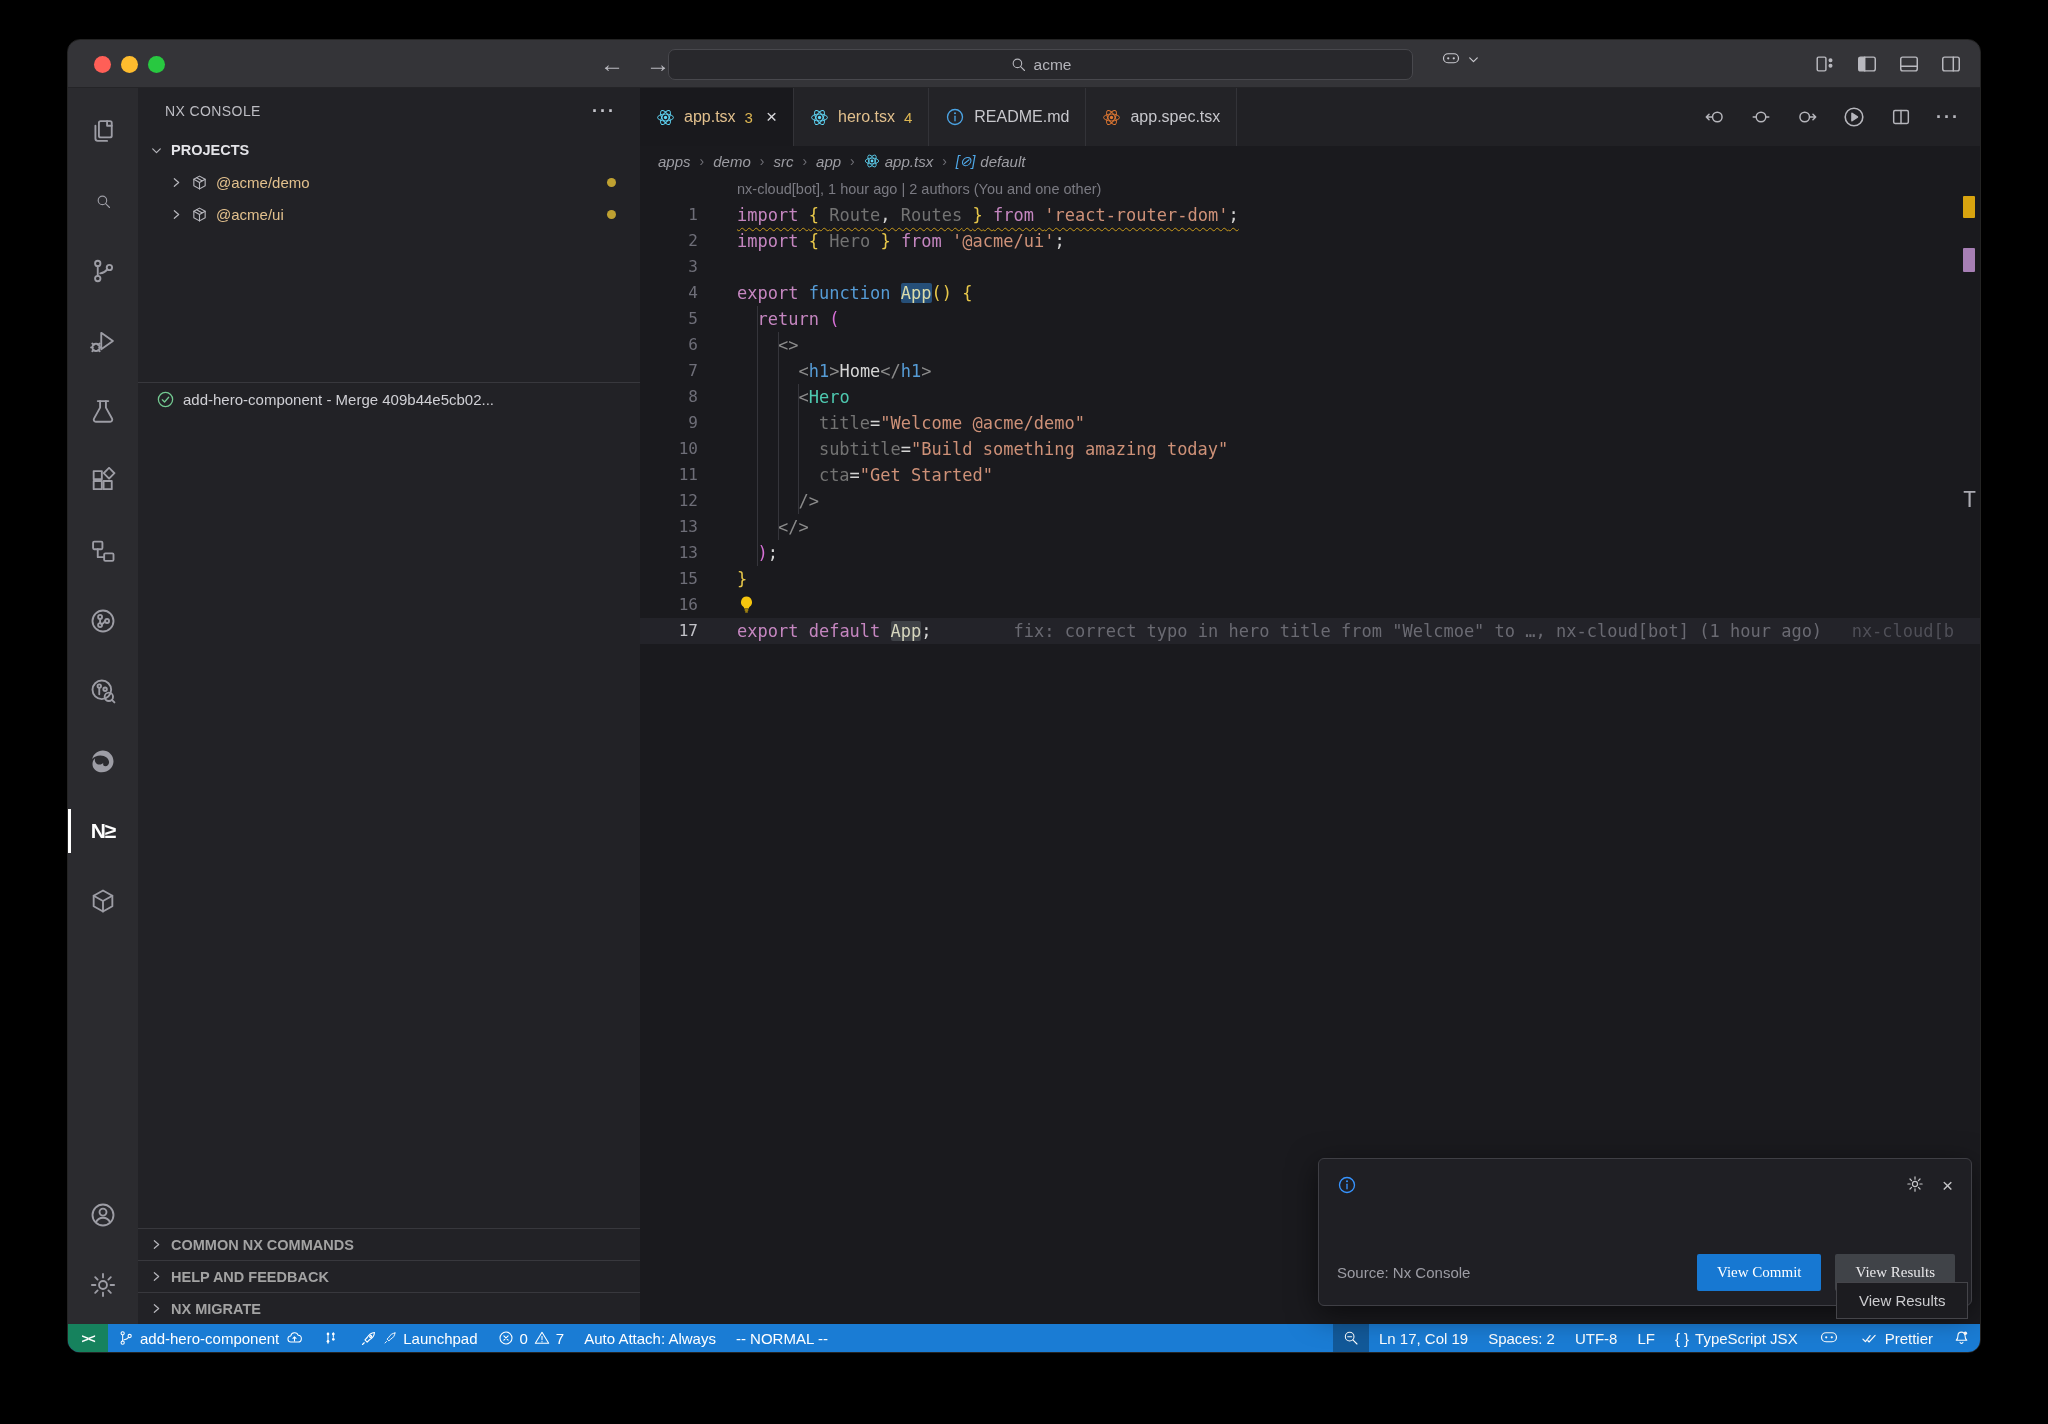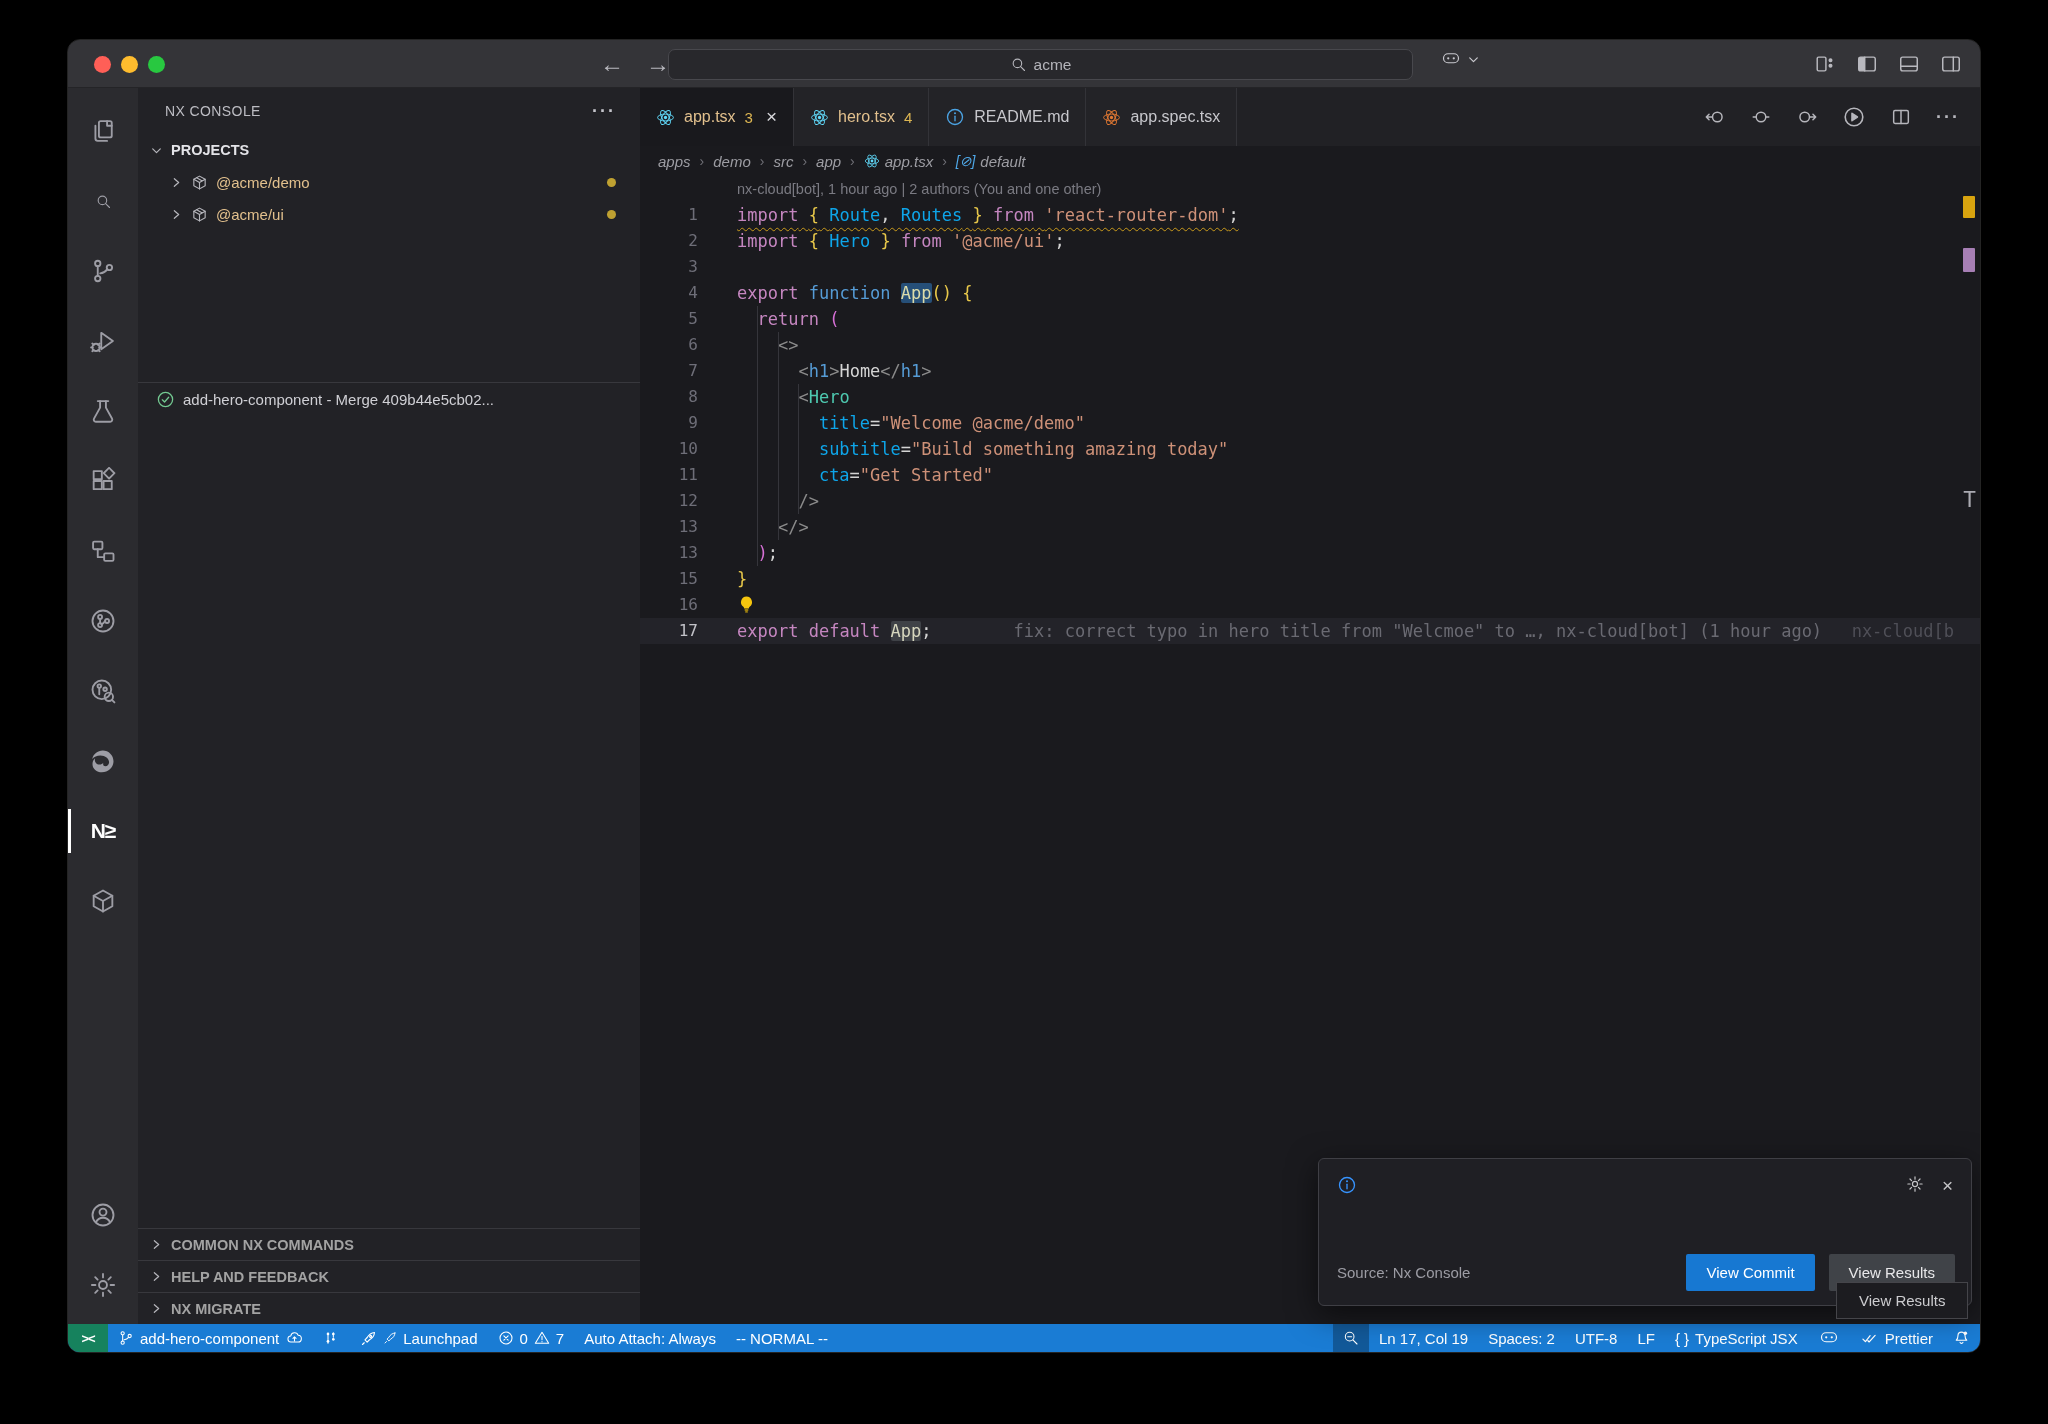--- a/index.html
+++ b/index.html
@@ -57,21 +57,21 @@
   .bc-sep { color:#6f6f76; font-size:14px; }
   .bc-item { display:flex; align-items:center; gap:5px;font-style:italic; }
   .sym-default { color:#4fa8e8; font-size:14px; }
 
   .code-block { position:absolute; top:88px; left:0; right:0; }
   .blame-header { height:26px; line-height:26px; padding-left:97px; font-size:14.5px; color:#7a7a82; }
   .code-line { height:26px; line-height:26px; display:flex; font-family:"DejaVu Sans Mono", monospace; font-size:17px; position:relative; }
   .code-line.current { background:#232329; }
   .ln { width:58px; flex:none; text-align:right; color:#6e6e78; font-size:16px; }
   .lc { margin-left:39px; white-space:pre; color:#d4d4d4; }
-  .tk-k { color:#c586c0; } .tk-kb { color:#569cd6; } .tk-v { color:#0ea5e9; } .tk-s { color:#ce9178; }
+  .tk-k { color:#c586c0; } .tk-kb { color:#569cd6; } .tk-v { color:#737373; } .tk-s { color:#ce9178; }
   .tk-w { color:#d4d4d4; } .tk-g { color:#8b8b8b; } .tk-y { color:#e8c84a; } .tk-m { color:#d670d6; }
   .tk-t { color:#4ec9b0; } .tk-fn { color:#dcdcaa; } .tk-fn2 { color:#d6d6be; }
   .hl-sel { background:#264f78; border-radius:2px; }
   .hl-word { background:#3f4247; border-radius:2px; }
   .squiggle { text-decoration:underline wavy #c89a1c; text-decoration-thickness:1px; text-underline-offset:6px; }
   .inline-blame { color:#6a6a72; padding-left:82px; }
   .right-blame { margin-left:auto; padding-right:26px; color:#4f4f57; }
   .guide { position:absolute; width:1px; background:#35353b; }
   .ruler-mark { position:absolute; width:12px; border-radius:1px; }
   .ruler-t { position:absolute; color:#aaaab2; font-size:21px; font-family:"DejaVu Sans Mono", monospace; }
@@ -89,21 +89,21 @@
   
   .toast { position:absolute; left:1250px; top:1118px; width:654px; height:148px; background:#1f1f24;
            border:1px solid #3f3f45; border-radius:6px; box-shadow:0 8px 30px rgba(0,0,0,.55); z-index:40;
            padding:16px 18px 12px 18px; color:#d8d8dc; }
   .toast-row1 { display:flex; gap:12px; }
   .toast-msg { font-size:16px; line-height:1.55; width:440px; }
   .toast-icons { margin-left:auto; display:flex; gap:18px; color:#c5c5c8; align-items:flex-start; }
   .toast-row2 { position:absolute; left:18px; right:16px; bottom:14px; display:flex; align-items:center; }
   .toast-src { font-size:15px; color:#9c9ca4; }
   .toast-btns { margin-left:auto; display:flex; gap:14px; }
-  .btn { height:37px; padding:0 20px; display:flex; align-items:center; font-size:15px; border-radius:2px; }
+  .btn { height:37px; padding:0 20px; display:flex; align-items:center; font-size:15px; border-radius:2px;font-family:Liberation Serif, serif; }
   .btn-primary { background:#1778d2; color:#fff; }
   .btn-secondary { background:#404348; color:#e8e8ea; }
   .tooltip { position:absolute; left:1768px; top:1242px; height:37px; padding:0 22px; background:#1c1c20;
              border:1px solid #45454a; display:flex; align-items:center; font-size:15px; color:#cccccf; z-index:50; }
   svg { display:block; }
 </style>
 </head>
 <body>
 
 <div class="page">

